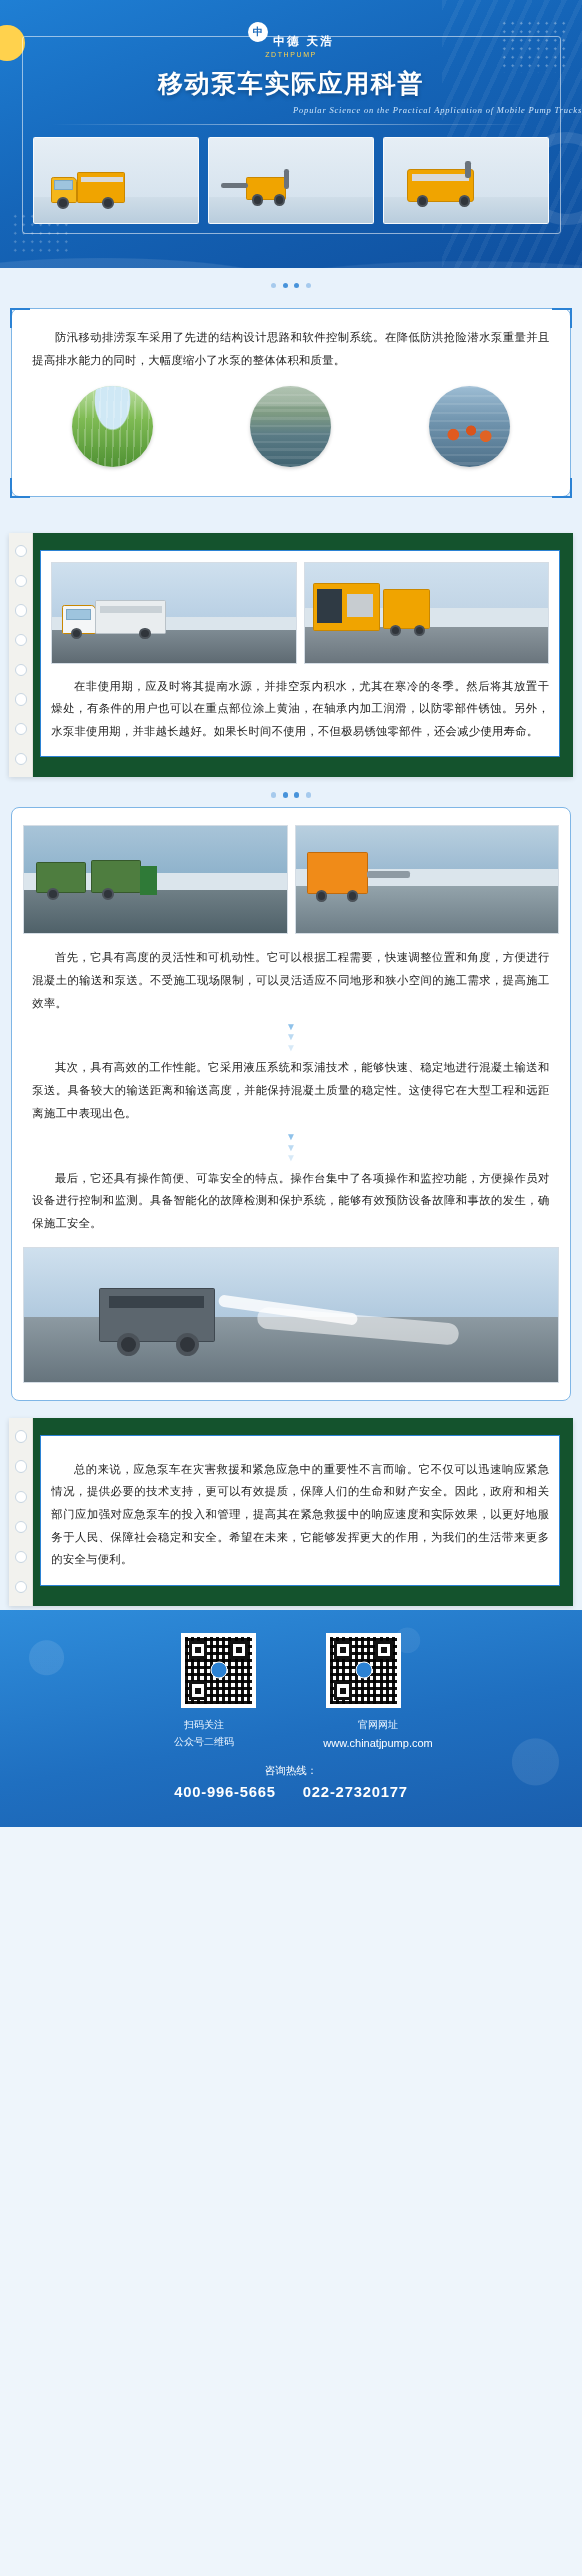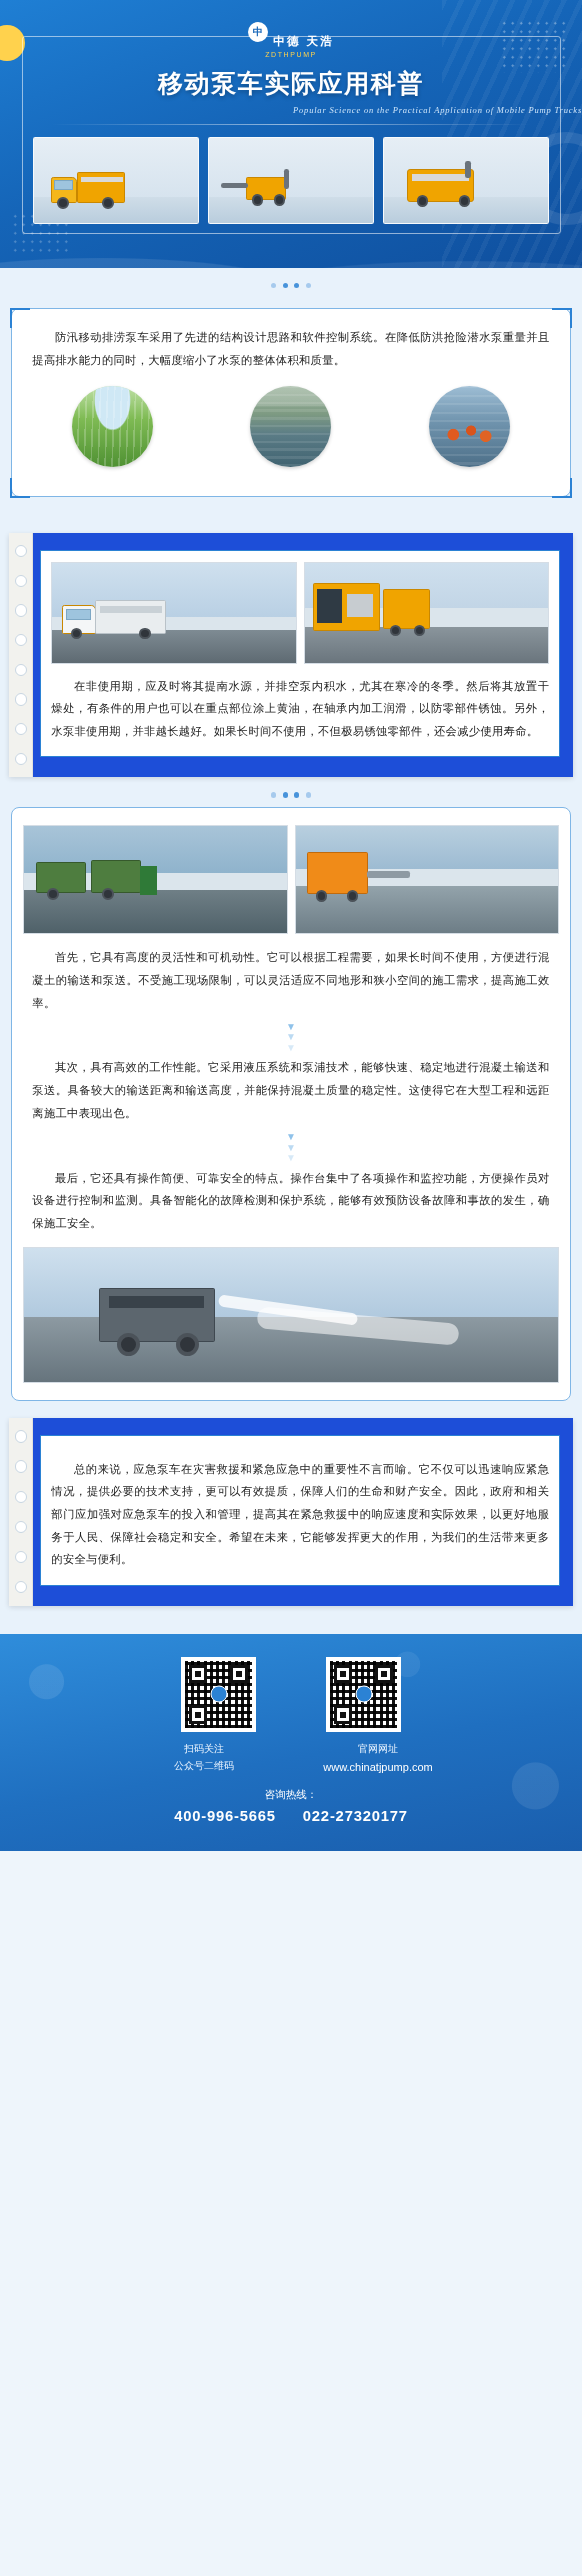--- a/index.html
+++ b/index.html
@@ -283,21 +283,21 @@
     border: 2.3px solid #2b82d4;
   }
   .c-tl { left: -1.6px; top: -1.6px; border-right: none; border-bottom: none; }
   .c-tr { right: -1.6px; top: -1.6px; border-left: none; border-bottom: none; }
   .c-bl { left: -1.6px; bottom: -1.6px; border-right: none; border-top: none; }
   .c-br { right: -1.6px; bottom: -1.6px; border-left: none; border-top: none; }
 
   
   .paper {
     position: relative;
-    background: #1d4ed8;
+    background: #14532d;
     margin: 17px 9.3px 0;
     padding: 17px 12.4px 20px 31px;
     box-shadow: 0 1.6px 5.4px rgba(0,0,0,0.14);
   }
   .paper::before {
     content: "";
     position: absolute;
     left: 0; top: 0; bottom: 0;
     width: 23px;
     background: #f2f2ee;
@@ -353,21 +353,21 @@
     color: #8fc2ea;
     font-size: 10px;
     line-height: 1.05;
   }
   .arrows span { display: block; }
   .arrows span:nth-child(2) { opacity: .6; }
   .arrows span:nth-child(3) { opacity: .35; }
 
   
   .footer {
-    margin-top: 28px;
+    margin-top: 4px;
     background: linear-gradient(170deg, #2f8ddb 0%, #1f6fc0 55%, #1a5ead 100%);
     padding: 23px 0 26.4px;
     position: relative;
     overflow: hidden;
   }
   .footer .bubbles {
     position: absolute; inset: 0;
     background:
       radial-gradient(circle at 8% 22%, rgba(255,255,255,0.10) 0 17px, transparent 18px),
       radial-gradient(circle at 92% 70%, rgba(255,255,255,0.09) 0 23px, transparent 24px),
@@ -602,21 +602,21 @@
           <div class="sky" style="height:43px;background:linear-gradient(#b8cfdf,#9dbbd2)"></div>
           <div class="ground" style="height:47px;background:linear-gradient(#93a3ab,#6d7d86)"></div>
           <div class="body" style="left:11px; top:26.4px; width:61px; height:42px; background:#f08b18; border-color:#c06a0c;"></div>
           <div class="pipe" style="left:71px; top:45px; width:43px; height:7px; background:#8e9aa3;"></div>
           <div class="wheel" style="left:20px; top:64px;"></div>
           <div class="wheel" style="left:51px; top:64px;"></div>
         </div>
       </div>
     </div>
 
-    <p class="body-text" style="margin-top:12.4px;">首先，它具有高度的灵活性和可机动性。它可以根据工程需要，如果长时间不使用，方便进行混凝土的输送和泵送。不受施工现场限制，可以灵活适应不同地形和狭小空间的施工需求，提高施工效率。</p>
+    <p class="body-text" style="margin-top:12.4px;">首先，它具有高度的灵活性和可机动性。它可以根据工程需要，快速调整位置和角度，方便进行混凝土的输送和泵送。不受施工现场限制，可以灵活适应不同地形和狭小空间的施工需求，提高施工效率。</p>
 
     <div class="arrows">
       <span>▼</span>
         <span>▼</span>
         <span>▼</span>
     </div>
 
     <p class="body-text">其次，具有高效的工作性能。它采用液压系统和泵浦技术，能够快速、稳定地进行混凝土输送和泵送。具备较大的输送距离和输送高度，并能保持混凝土质量的稳定性。这使得它在大型工程和远距离施工中表现出色。</p>
 
     <div class="arrows">

